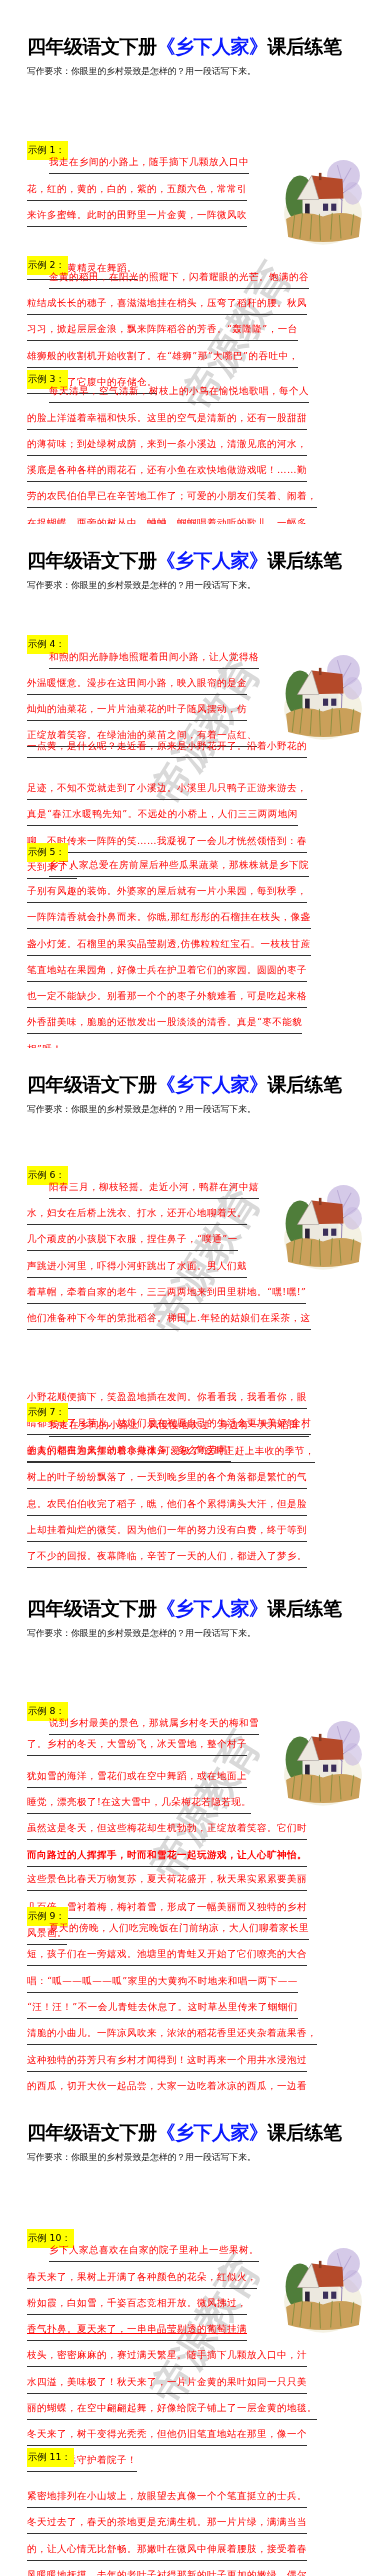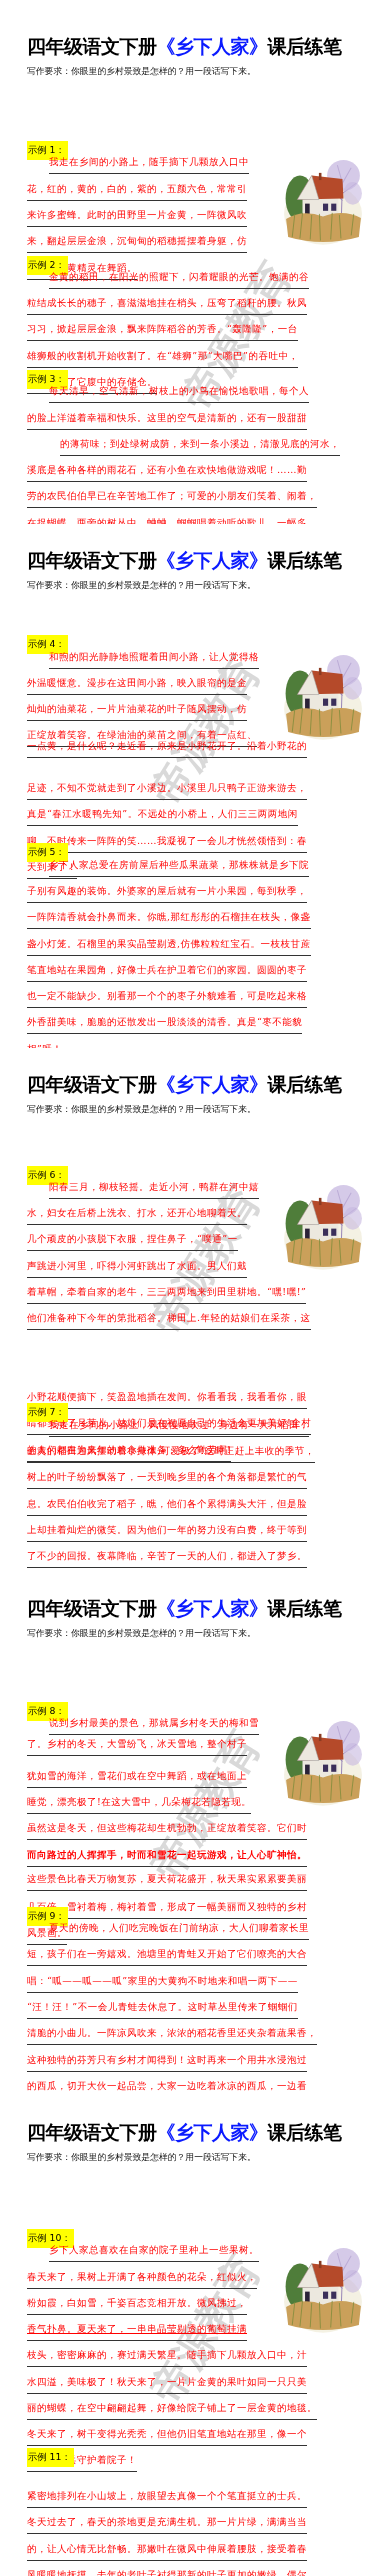--- a/index.html
+++ b/index.html
@@ -43,32 +43,31 @@
     <rect x="96" y="100" width="10" height="14" fill="#3b2f5a"></rect>
     <path d="M8 130 Q40 110 80 125 Q120 110 154 128 L150 165 Q80 185 12 165 Z" fill="#caa05a"></path>
     <g stroke="#7b8a3a" stroke-width="1.5">
       <path d="M20 165 L25 120 M35 168 L40 118 M55 170 L58 122 M75 172 L73 120 M95 170 L98 118 M115 168 L112 122 M135 162 L140 120"></path>
     </g>
   </svg>
 </div>
       <div class="line first" style="top: 152px;">我走在乡间的小路上，随手摘下几颗放入口中</div>
       <div class="line" style="top: 179px;">花，红的，黄的，白的，紫的，五颜六色，常常引</div>
       <div class="line" style="top: 205px;">来许多蜜蜂。此时的田野里一片金黄，一阵微风吹</div>
-      <div class="line" style="top: 231px;">来，翻起层层金浪，沉甸甸的稻穗摇摆着身躯，仿</div>
       <div class="line" style="top: 258px;">佛一个个黄精灵在舞蹈。</div>
       <div class="label" style="top: 256px;">示例 2：</div>
       <div class="line first" style="top: 267px;">金黄的稻田，在阳光的照耀下，闪着耀眼的光芒。饱满的谷</div>
       <div class="line" style="top: 293px;">粒结成长长的穗子，喜滋滋地挂在梢头，压弯了稻秆的腰。秋风</div>
       <div class="line" style="top: 319px;">习习，掀起层层金浪，飘来阵阵稻谷的芳香。“轰隆隆”，一台</div>
       <div class="line" style="top: 346px;">雄狮般的收割机开始收割了。在“雄狮”那“大嘴巴”的吞吐中，</div>
       <div class="line" style="top: 372px;">谷粒填满了它腹中的存储仓。</div>
       <div class="label" style="top: 370px;">示例 3：</div>
       <div class="line first" style="top: 381px;">每天清早，空气清新，树枝上的小鸟在愉悦地歌唱，每个人</div>
       <div class="line" style="top: 408px;">的脸上洋溢着幸福和快乐。这里的空气是清新的，还有一股甜甜</div>
-      <div class="line" style="top: 434px; margin-left: 33px;">的薄荷味；到处绿树成荫，来到一条小溪边，清澈见底的河水，</div>
+      <div class="line" style="top: 434px;">的薄荷味；到处绿树成荫，来到一条小溪边，清澈见底的河水，</div>
       <div class="line" style="top: 460px;">溪底是各种各样的雨花石，还有小鱼在欢快地做游戏呢！……勤</div>
       <div class="line" style="top: 486px;">劳的农民伯伯早已在辛苦地工作了；可爱的小朋友们笑着、闹着，</div>
       <div class="line" style="top: 513px;">在捉蝴蝶，两旁的树丛中，蛐蛐、蝈蝈唱着动听的歌儿，一幅多</div>
     </section>
     <section class="page">
     <div class="title" style="top:24px">
       <span>四年级语文下册</span><span class="hl">《乡下人家》</span><span>课后练笔</span>
     </div>
     <div class="req" style="top:56px">写作要求：你眼里的乡村景致是怎样的？用一段话写下来。</div>
     <div class="watermark" style="left:124px; top:180px">帝源教育</div>

